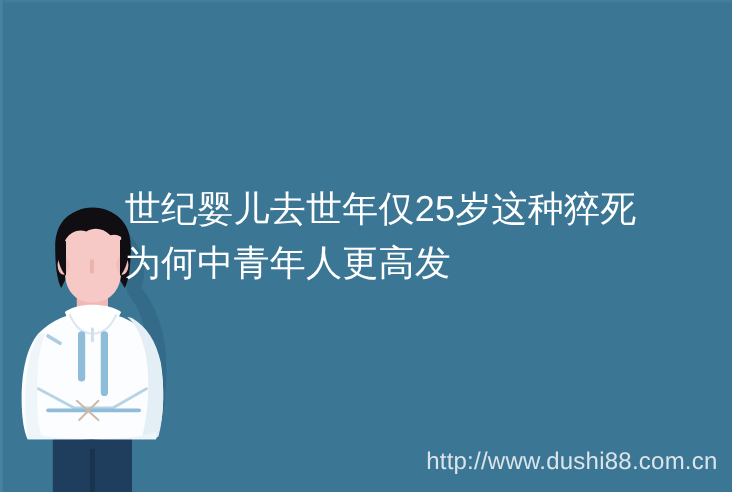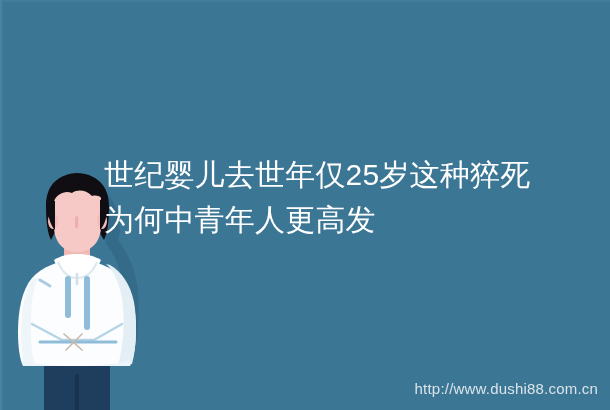--- a/index.html
+++ b/index.html
@@ -46,21 +46,21 @@
     white-space: pre-line;
     margin-top: 20px;
   }
 
   
   #watermark {
     position: absolute;
     right: 12px;
     bottom: 13px;
     color: #e8eef1;
-    font-size: 15px;
+    font-size: 20px;
     letter-spacing: .2px;
     opacity: .92;
   }
 
   
   #figure {
     position: absolute;
     left: 6px;
     top: 168px;
     width: 140px;

